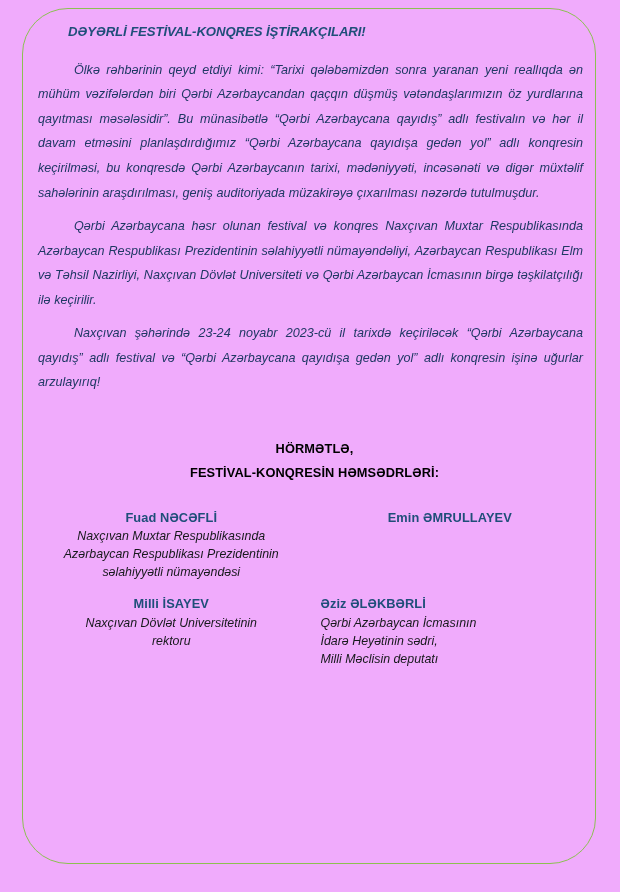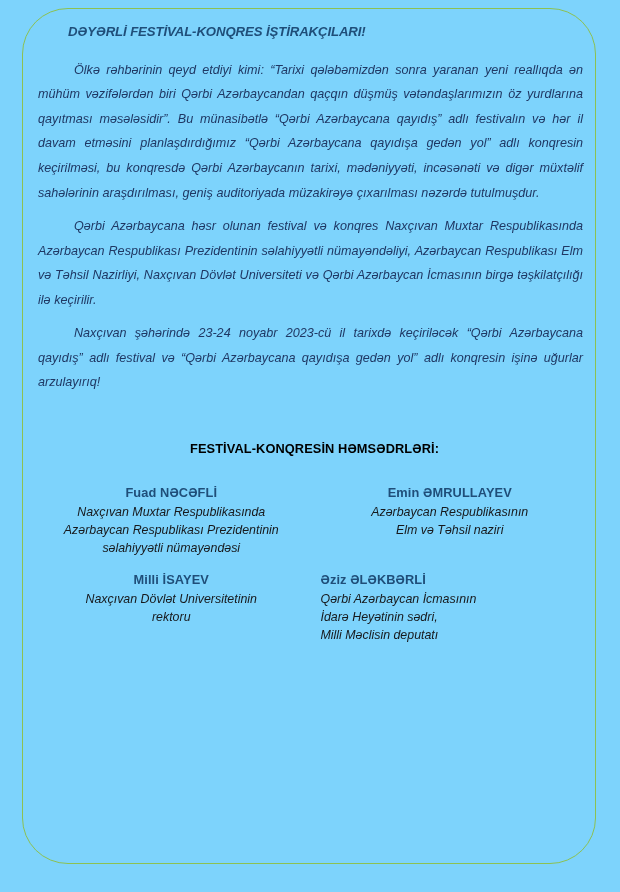--- a/index.html
+++ b/index.html
@@ -14,21 +14,21 @@
     position: relative;
     overflow: hidden;
   }
 
   #page {
     position: absolute;
     left: 0;
     top: 0;
     width: 620px;
     height: 892px;
-    background: #7dd3fc;
+    background: #f0abfc;
   }
 
   
   #frame {
     position: absolute;
     left: 22px;
     top: 8px;
     width: 574px;
     height: 856px;
     box-sizing: border-box;
@@ -129,36 +129,35 @@
 
     <h1 class="doc-title">DƏYƏRLİ FESTİVAL-KONQRES İŞTİRAKÇILARI!</h1>
 
     <div class="body-block">
       <p class="para">Ölkə rəhbərinin qeyd etdiyi kimi: “Tarixi qələbəmizdən sonra yaranan yeni reallıqda ən mühüm vəzifələrdən biri Qərbi Azərbaycandan qaçqın düşmüş vətəndaşlarımızın öz yurdlarına qayıtması məsələsidir”. Bu münasibətlə “Qərbi Azərbaycana qayıdış” adlı festivalın və hər il davam etməsini planlaşdırdığımız “Qərbi Azərbaycana qayıdışa gedən yol” adlı konqresin keçirilməsi, bu konqresdə Qərbi Azərbaycanın tarixi, mədəniyyəti, incəsənəti və digər müxtəlif sahələrinin araşdırılması, geniş auditoriyada müzakirəyə çıxarılması nəzərdə tutulmuşdur.</p>
       <p class="para">Qərbi Azərbaycana həsr olunan festival və konqres Naxçıvan Muxtar Respublikasında Azərbaycan Respublikası Prezidentinin səlahiyyətli nümayəndəliyi, Azərbaycan Respublikası Elm və Təhsil Nazirliyi, Naxçıvan Dövlət Universiteti və Qərbi Azərbaycan İcmasının birgə təşkilatçılığı ilə keçirilir.</p>
       <p class="para">Naxçıvan şəhərində 23-24 noyabr 2023-cü il tarixdə keçiriləcək “Qərbi Azərbaycana qayıdış” adlı festival və “Qərbi Azərbaycana qayıdışa gedən yol” adlı konqresin işinə uğurlar arzulayırıq!</p>
     </div>
 
     <div class="closing">
+      <div class="line">HÖRMƏTLƏ,</div>
       <div class="line">FESTİVAL-KONQRESİN HƏMSƏDRLƏRİ:</div>
     </div>
 
     <div class="sig-grid">
 
       <div class="sig-cell align-center">
         <div class="sig-name">Fuad NƏCƏFLİ</div>
         <div class="sig-role">Naxçıvan Muxtar Respublikasında
 Azərbaycan Respublikası Prezidentinin
 səlahiyyətli nümayəndəsi</div>
       </div>
 
       <div class="sig-cell align-center">
         <div class="sig-name">Emin ƏMRULLAYEV</div>
-        <div class="sig-role">Azərbaycan Respublikasının
-Elm və Təhsil naziri</div>
       </div>
 
       <div class="sig-cell align-center">
         <div class="sig-name">Milli İSAYEV</div>
         <div class="sig-role">Naxçıvan Dövlət Universitetinin
 rektoru</div>
       </div>
 
       <div class="sig-cell align-right">
         <div class="sig-name">Əziz ƏLƏKBƏRLİ</div>

